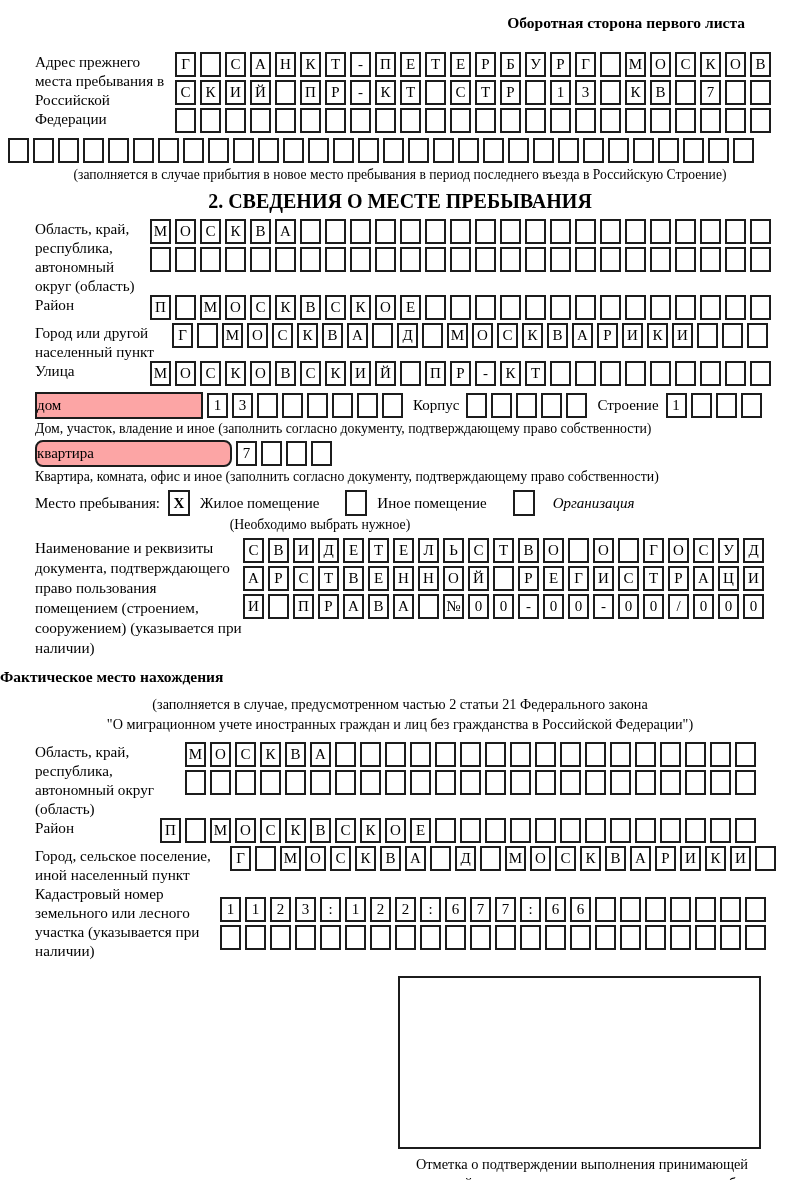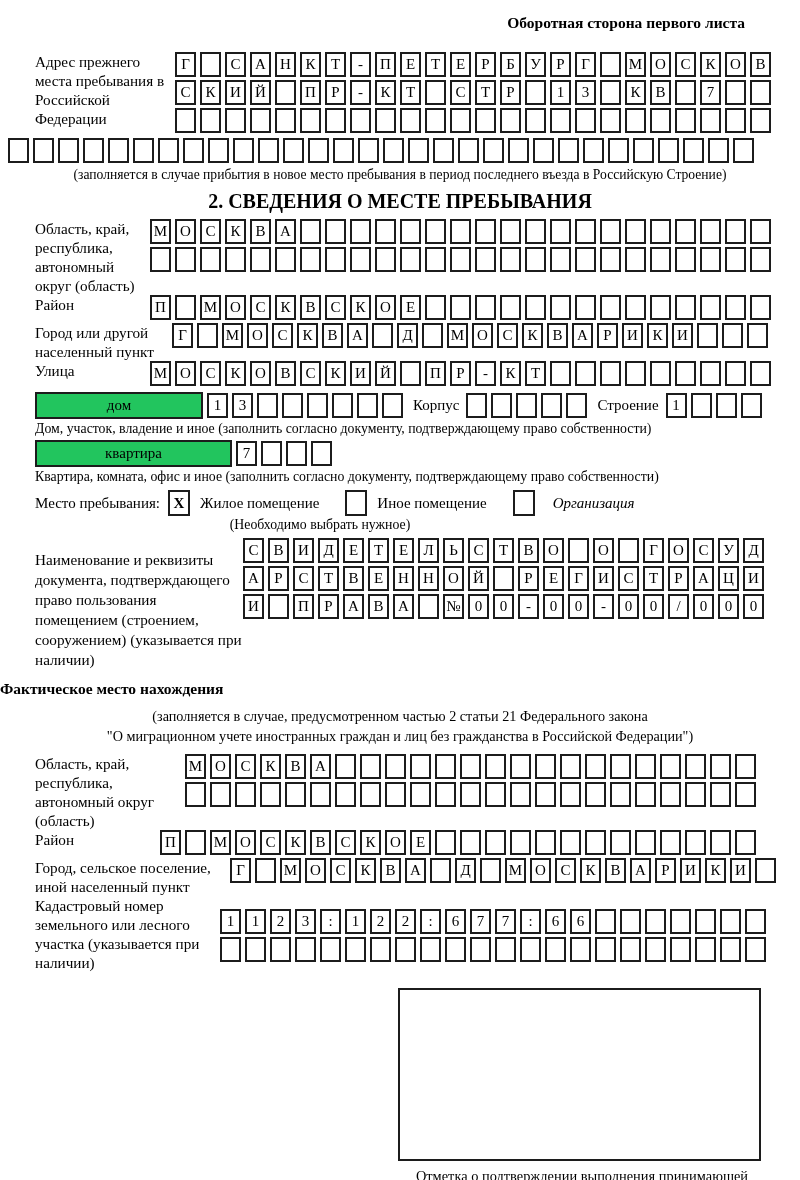--- a/index.html
+++ b/index.html
@@ -28,21 +28,21 @@
     border:2px solid #1c1c1c;
     margin-right:4px;
     font:15px/21px "Liberation Serif", serif;
     text-align:center;
     background:#fff;
   }
 
   .field{display:flex;margin-left:35px;align-items:flex-start;}
   .field .label{line-height:19px;font-size:15.2px;flex:0 0 auto;}
   .w140{width:140px;} .w115{width:115px;} .w137{width:137px;}
-  .w208{width:208px;margin-top:12px;} .w150{width:150px;} .w125{width:125px;}
+  .w208{width:208px;} .w150{width:150px;} .w125{width:125px;}
   .w195{width:195px;} .w185{width:185px;}
 
   .overflow-row{margin-left:8px;margin-top:2px;}
 
   .center-note{
     text-align:center;
     font-size:13.6px;
     line-height:17px;
     margin:2px 10px 0 10px;
   }
@@ -51,26 +51,25 @@
     font-weight:bold;
     font-size:20px;
     margin:7px 0 6px 0;
   }
 
   .inline-line{display:flex;align-items:center;margin-left:35px;}
   .named-box{
     box-sizing:border-box;
     border:2px solid #1c1c1c;
     height:27px;line-height:23px;
-    text-align:center;
     margin-right:4px;
-    background:#22c55e;
+    background:#fca5a5;
   }
   .house-box{width:168px;}
-  .apt-box{width:197px;}
+  .apt-box{width:197px;border-radius:8px;}
   .inline-label{margin:0 7px 0 6px;white-space:nowrap;}
   .small-note{
     margin:1px 0 2px 35px;
     font-size:13.8px;line-height:18px;
   }
   .stay-line{display:flex;align-items:center;margin-left:35px;margin-top:4px;}
   .cb{flex:0 0 22px;width:22px;height:26px;line-height:22px;font-weight:bold;}
   .stay-note{
     margin-left:150px;width:340px;
     text-align:center;

